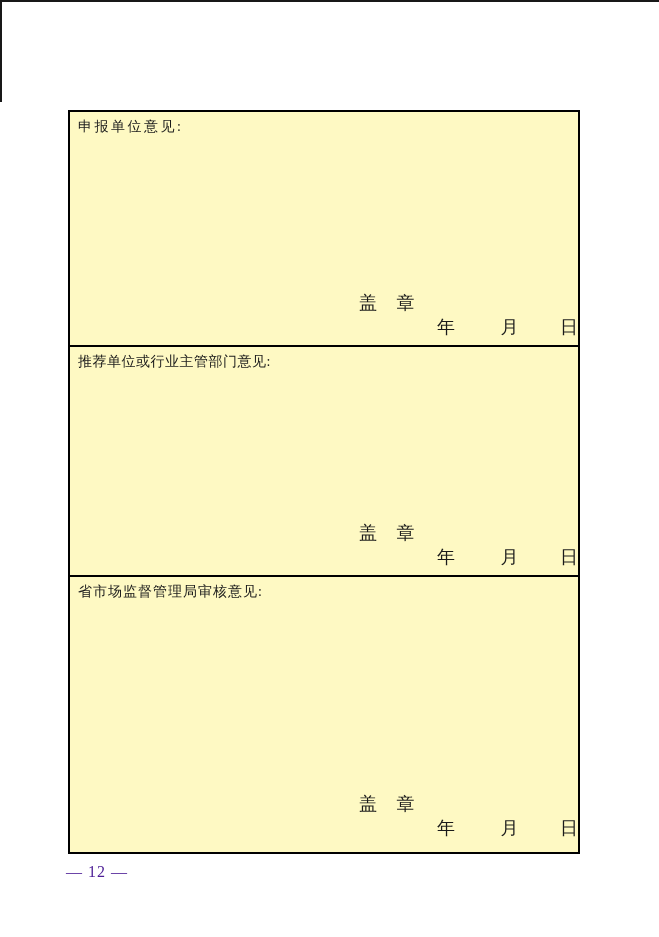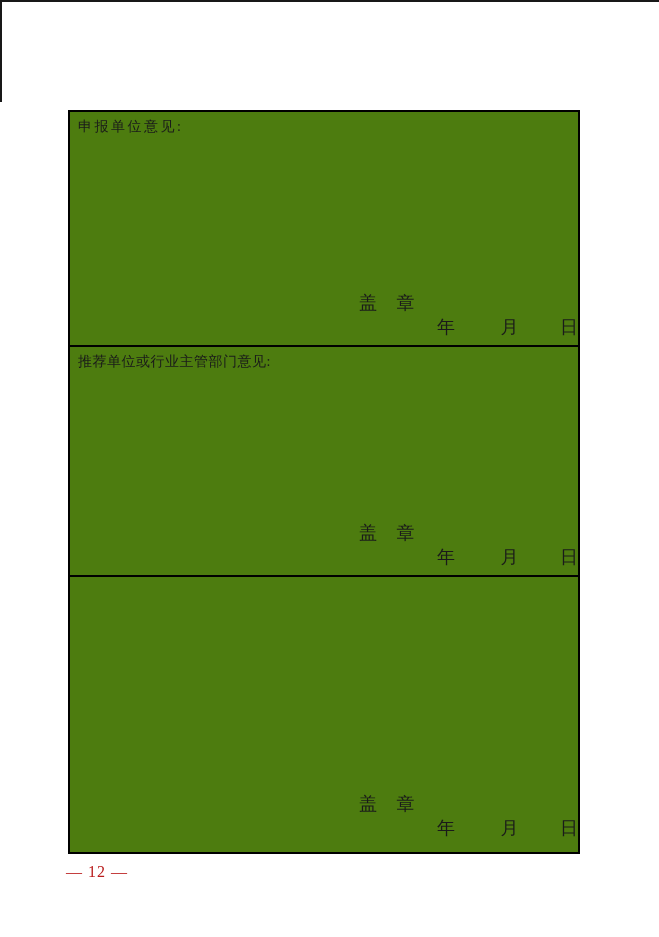--- a/index.html
+++ b/index.html
@@ -22,21 +22,21 @@
     width: 2px; height: 102px; background: #181818;
   }
   .form-table {
     position: absolute;
     left: 68px; top: 110px;
     width: 512px; height: 744px;
     border: 2px solid #000000;
     box-sizing: border-box;
     display: flex;
     flex-direction: column;
-    background: #4d7c0f;
+    background: #fef9c3;
   }
   .form-row { position: relative; box-sizing: border-box; }
   .form-row.r1 { height: 235px; border-bottom: 2px solid #000000; }
   .form-row.r2 { height: 230px; border-bottom: 2px solid #000000; }
   .form-row.r3 { flex: 1; }
   .row-label {
     position: absolute;
     top: 6px; left: 8px;
     font-size: 14px;
     line-height: 18px;
@@ -55,21 +55,21 @@
   .seal-line { margin-left: 289px; white-space: nowrap; }
   .seal-line .seal-char-2 { margin-left: 15px; }
   .date-line { margin-left: 367px; margin-top: 8px; white-space: nowrap; }
   .date-line .date-month { margin-left: 41px; }
   .date-line .date-day { margin-left: 37px; }
   .page-number {
     position: absolute;
     left: 66px; top: 863px;
     font-size: 16px;
     letter-spacing: 1px;
-    color: #b91c1c;
+    color: #4c1d95;
     white-space: nowrap;
   }
 </style>
 </head>
 <body>
 
 <div class="page">
 
   <div class="scan-edge-top"></div>
   <div class="scan-edge-left"></div>
@@ -100,20 +100,21 @@
         </div>
         <div class="date-line">
           <span class="date-year">年</span>
           <span class="date-month">月</span>
           <span class="date-day">日</span>
         </div>
       </div>
     </section>
 
     <section class="form-row r3">
+      <div class="row-label">省市场监督管理局审核意见:</div>
       <div class="stamp-block">
         <div class="seal-line">
           <span class="seal-char-1">盖</span>
           <span class="seal-char-2">章</span>
         </div>
         <div class="date-line">
           <span class="date-year">年</span>
           <span class="date-month">月</span>
           <span class="date-day">日</span>
         </div>

